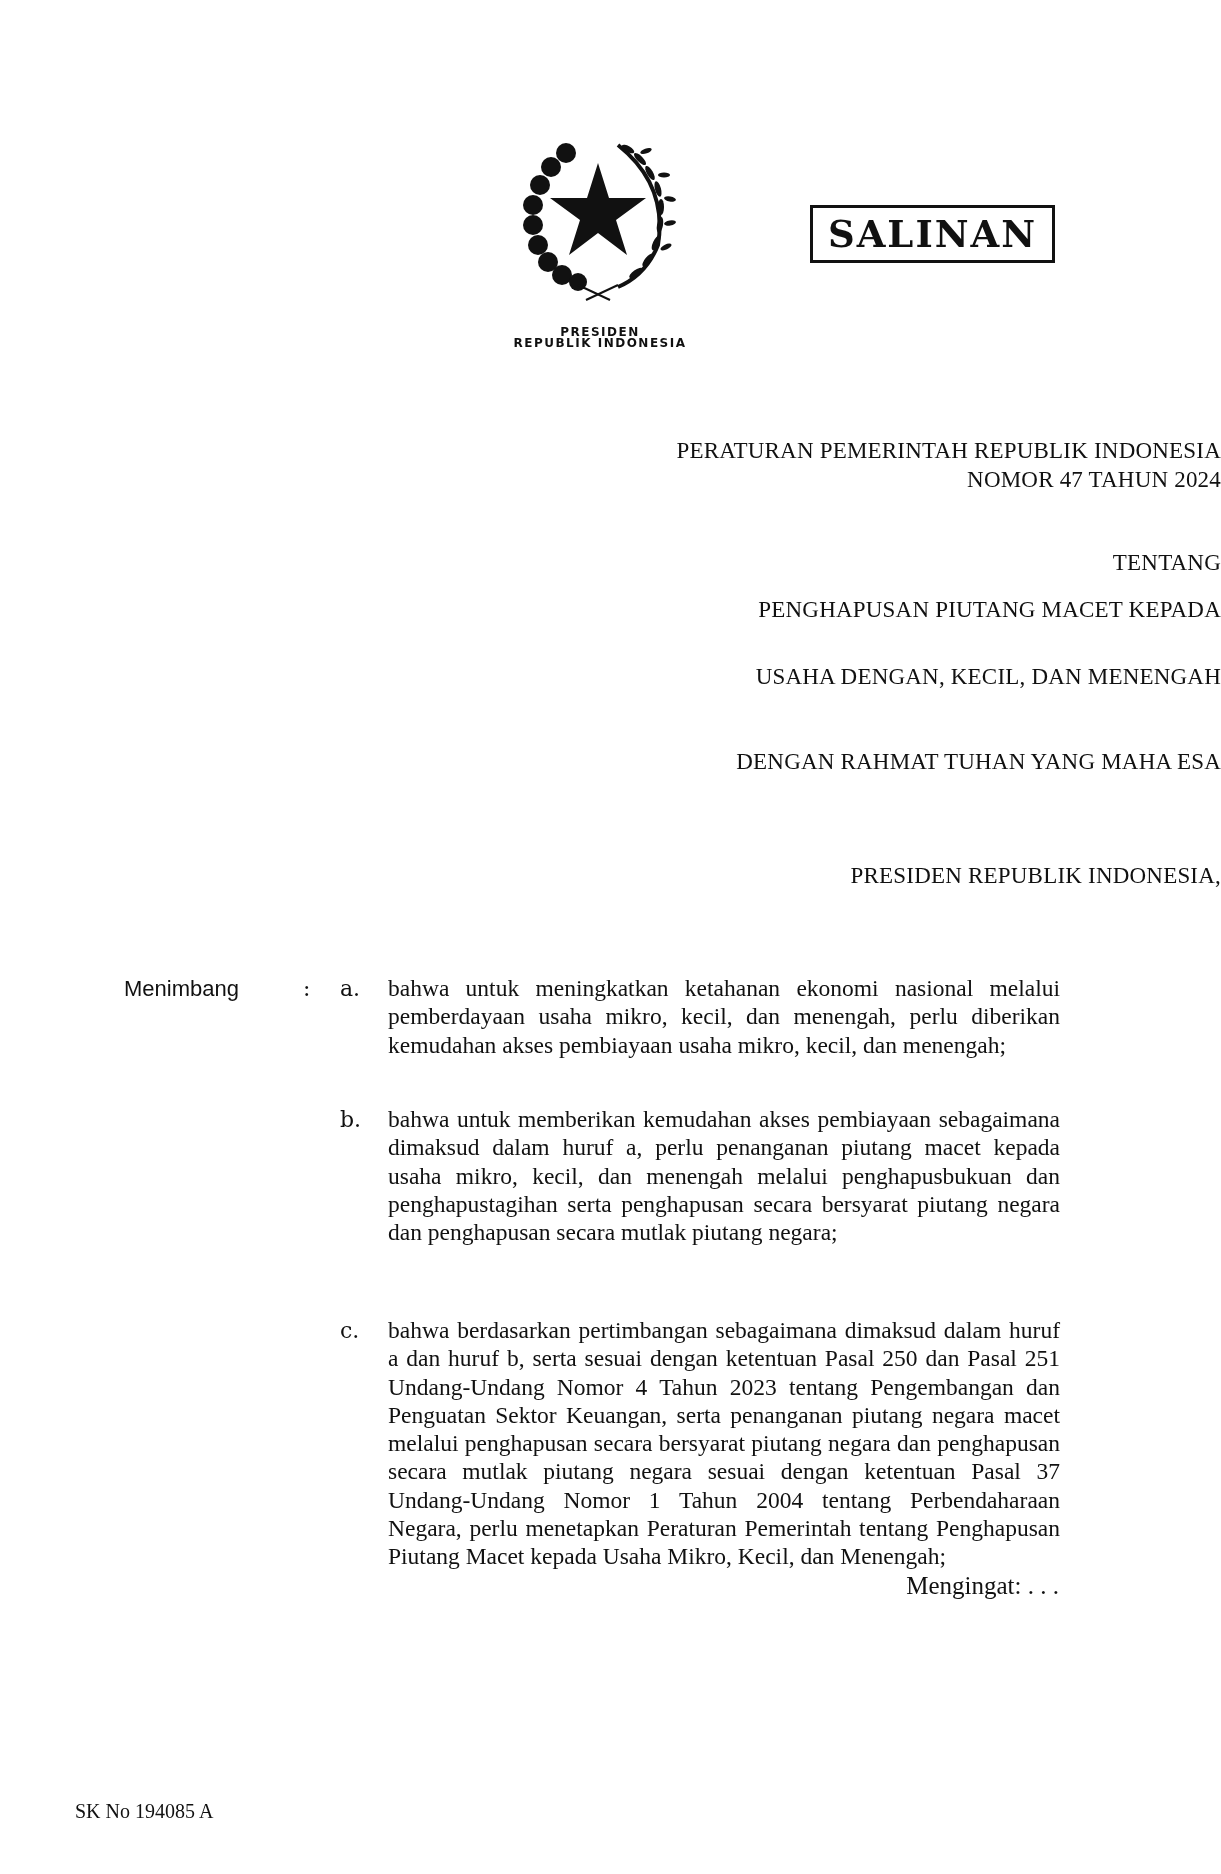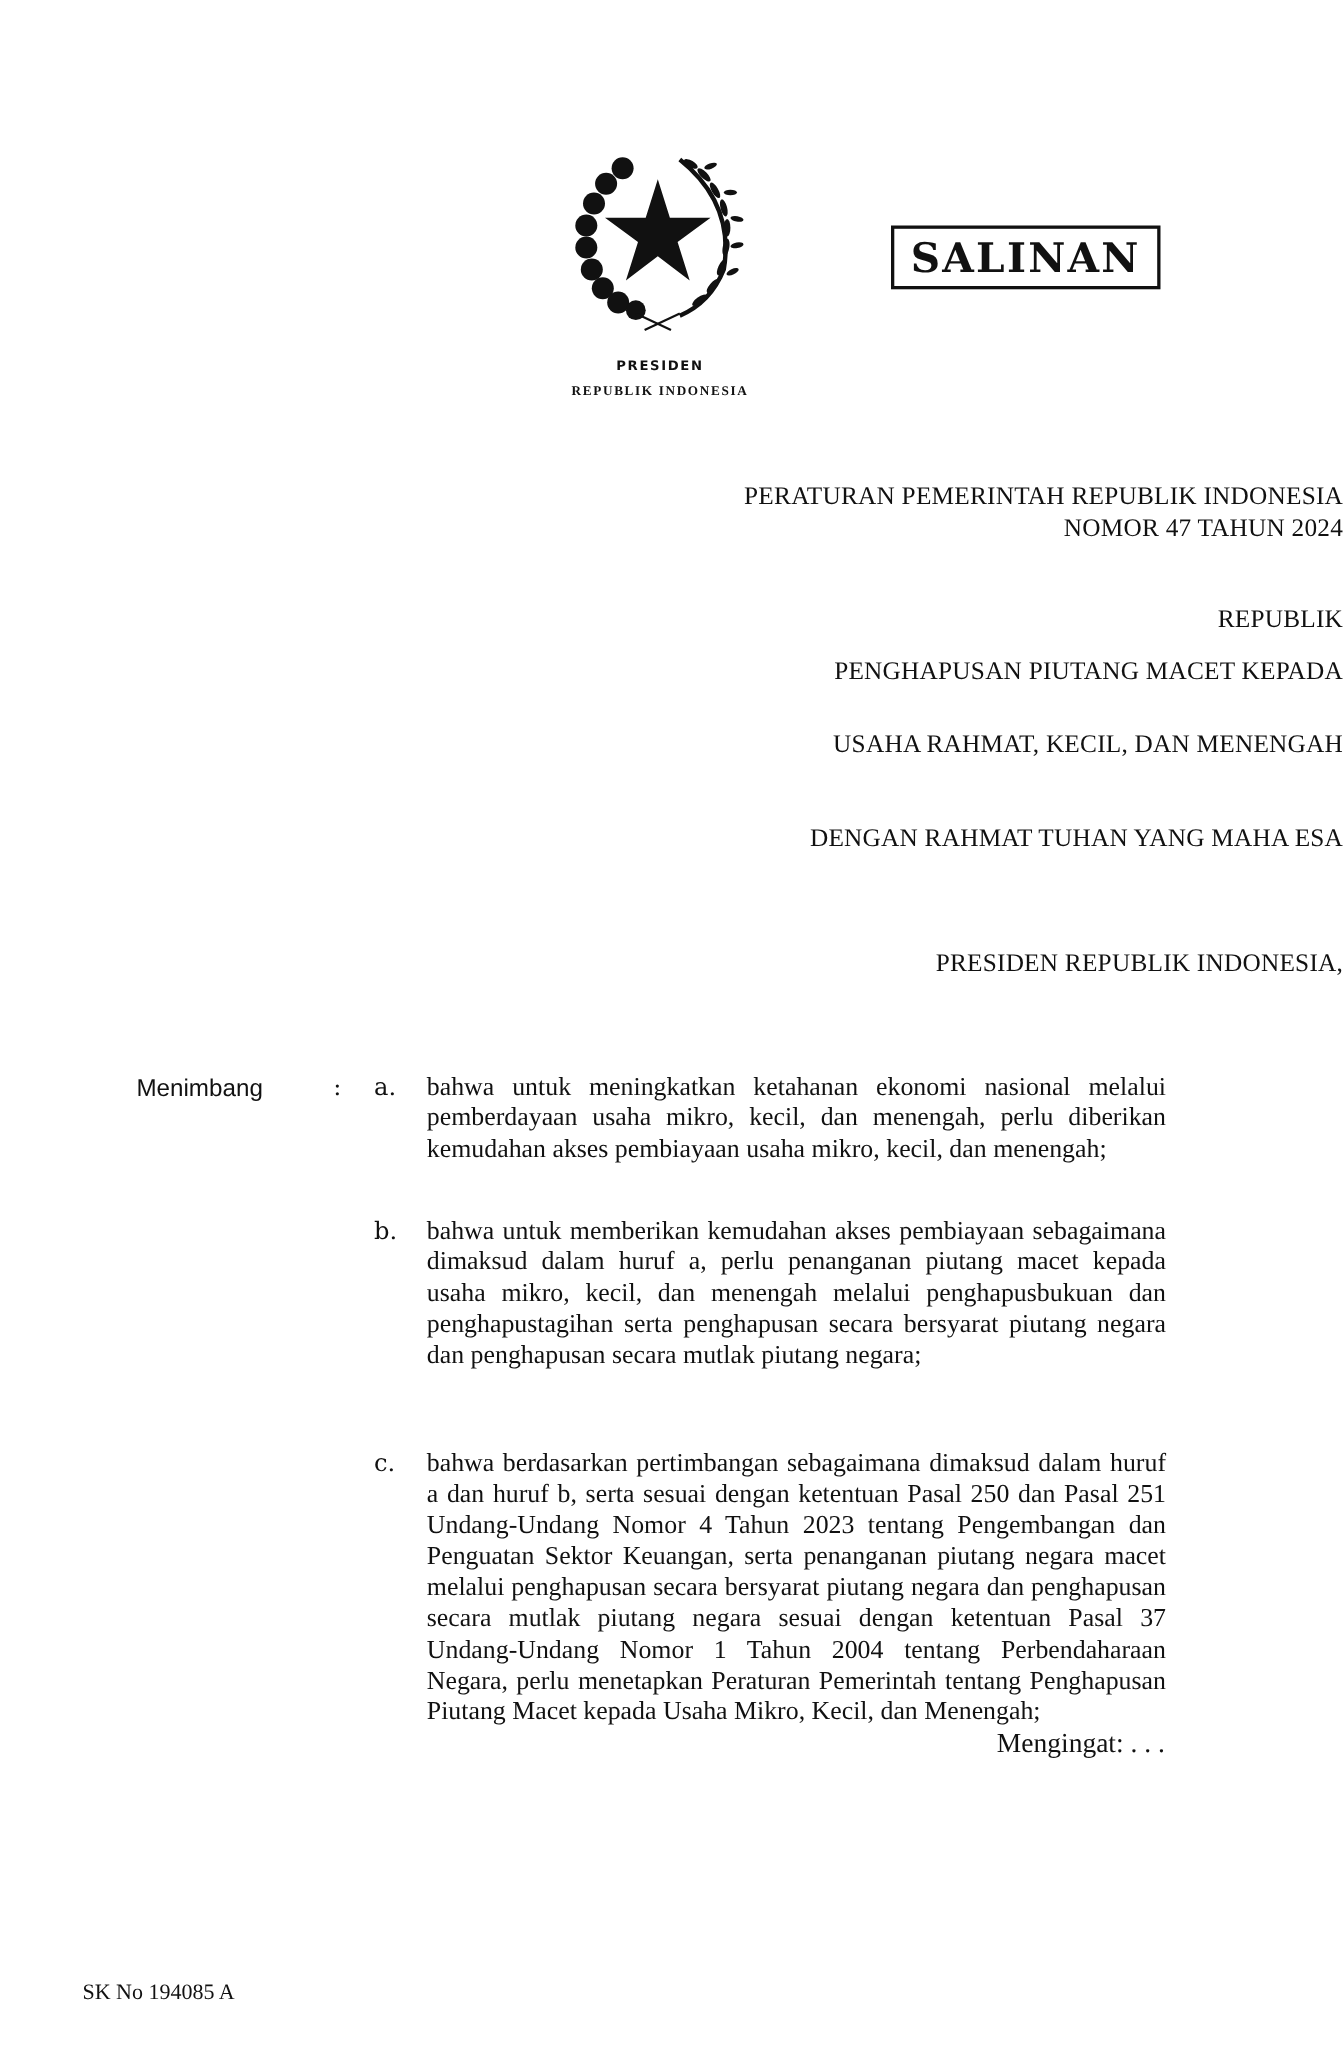--- a/index.html
+++ b/index.html
@@ -97,27 +97,27 @@
       <line x1="100" y1="150" x2="68" y2="165"></line>
     </g>
 
     <polygon fill="#111" points="80,28 91,63 128,63 98,85 109,120 80,98 51,120 62,85 32,63 69,63"></polygon>
   </svg>
 </div>
 
 <div class="salinan">SALINAN</div>
 
 <div class="presiden-label" style="top:325px;">PRESIDEN</div>
-<div class="presiden-label" style="top:348px;font-family:Liberation Serif, serif;">REPUBLIK INDONESIA</div>
+<div class="presiden-label" style="top:336px;">REPUBLIK INDONESIA</div>
 
 <div class="center-line" style="top:438px;">PERATURAN PEMERINTAH REPUBLIK INDONESIA</div>
 <div class="center-line" style="top:467px;">NOMOR 47 TAHUN 2024</div>
-<div class="center-line" style="top:550px;">REPUBLIK</div>
+<div class="center-line" style="top:550px;">TENTANG</div>
 <div class="center-line" style="top:597px;">PENGHAPUSAN PIUTANG MACET KEPADA</div>
-<div class="center-line" style="top:664px;">USAHA RAHMAT, KECIL, DAN MENENGAH</div>
+<div class="center-line" style="top:664px;">USAHA DENGAN, KECIL, DAN MENENGAH</div>
 <div class="center-line" style="top:749px;">DENGAN RAHMAT TUHAN YANG MAHA ESA</div>
 <div class="center-line" style="top:863px;">PRESIDEN REPUBLIK INDONESIA,</div>
 
 <div class="label-menimbang">Menimbang</div>
 <div class="colon">:</div>
 
 <div class="item-letter" style="top:976px;">a.</div>
 <div class="item-text" style="top:974px;">bahwa untuk meningkatkan ketahanan ekonomi nasional melalui pemberdayaan usaha mikro, kecil, dan menengah, perlu diberikan kemudahan akses pembiayaan usaha mikro, kecil, dan menengah;</div>
 
 <div class="item-letter" style="top:1107px;">b.</div>

